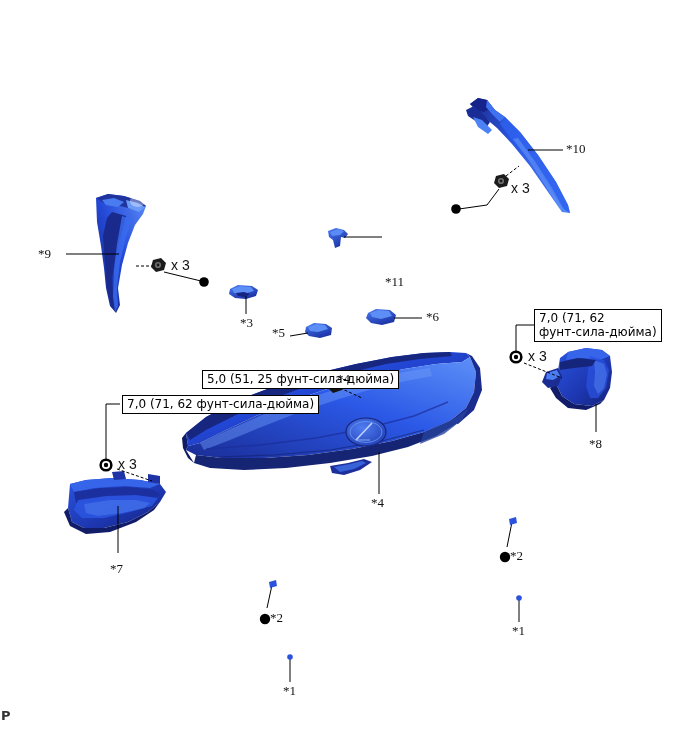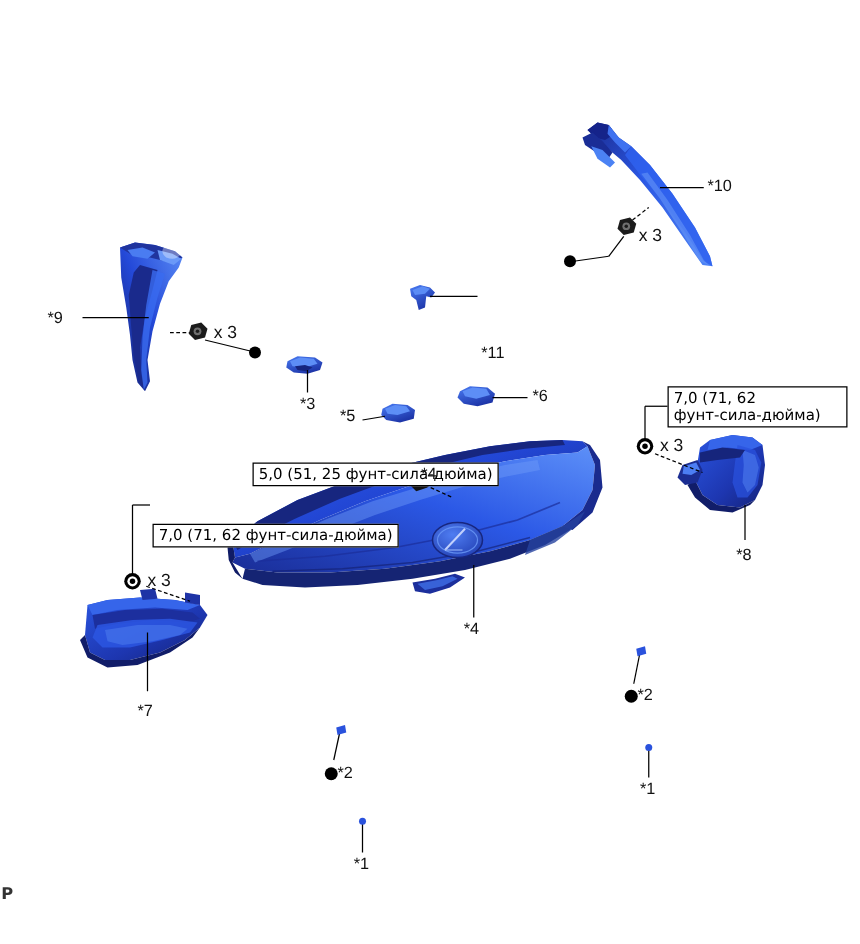--- a/index.html
+++ b/index.html
@@ -23,21 +23,21 @@
   }
   #art {
     position: absolute;
     left: 0;
     top: 0;
     width: 688px;
     height: 755px;
   }
   .callout {
     position: absolute;
-    font-family: Liberation Sans, sans-serif;
+    font-family: Liberation Serif, serif;
     font-size: 13px;
     color: #111111;
     white-space: nowrap;
     line-height: 1.05;
     letter-spacing: 0px;
   }
   .qty {
     position: absolute;
     font-family: Liberation Sans, sans-serif;
     font-size: 14px;
@@ -51,21 +51,21 @@
     font-family: "DejaVu Sans", "Liberation Sans", sans-serif;
     font-size: 12px;
     color: #000000;
     padding: 1px 4px 2px 4px;
     white-space: nowrap;
     line-height: 1.18;
     box-sizing: border-box;
   }
   .torque-box.two-line {
     white-space: normal;
-    width: 144px;
+    width: 128px;
   }
   .corner-mark {
     position: absolute;
     left: 1px;
     top: 708px;
     font-family: "DejaVu Sans", "Liberation Sans", sans-serif;
     font-size: 13px;
     font-weight: bold;
     color: #333333;
   }
@@ -350,21 +350,21 @@
     </g>
     <circle cx="505" cy="557" r="5.2" fill="#000000"></circle>
 
     <g>
       <circle cx="519" cy="598" r="2.8" fill="#2a52dd"></circle>
     </g>
   </svg>
 
   <div class="torque-box" style="left:202px; top:370px;">5,0 (51, 25 фунт-сила-дюйма)</div>
 
-  <div class="torque-box" style="left:122px; top:395px;margin-top:24px;">7,0 (71, 62 фунт-сила-дюйма)</div>
+  <div class="torque-box" style="left:122px; top:395px;">7,0 (71, 62 фунт-сила-дюйма)</div>
 
   <div class="torque-box two-line" style="left:534px; top:309px;">
     <span>7,0 (71, 62</span><br>
     <span>фунт-сила-дюйма)</span>
   </div>
 
   <div class="qty" style="left:171px; top:257px;">x 3</div>
 
   <div class="qty" style="left:511px; top:180px;">x 3</div>
 

